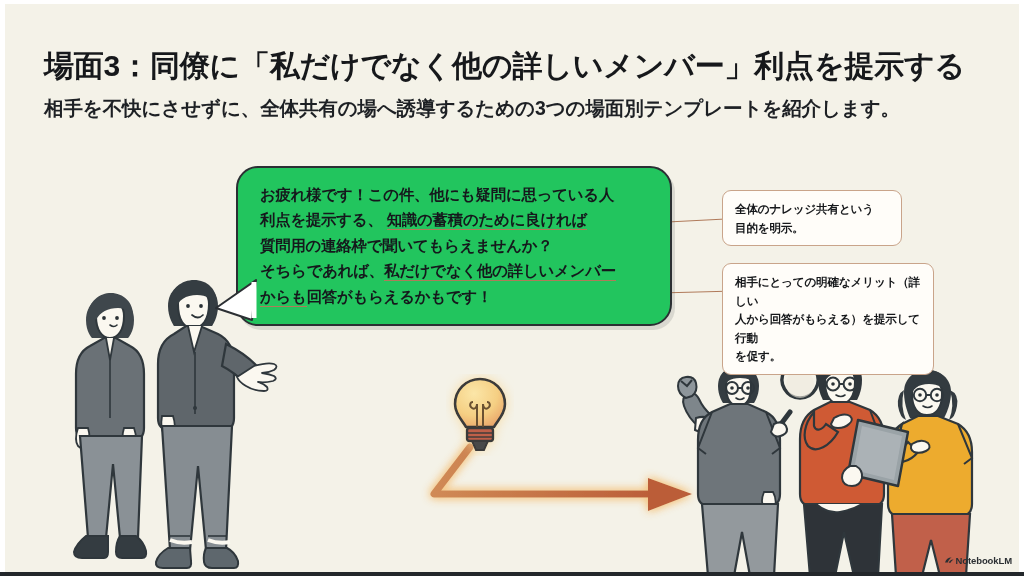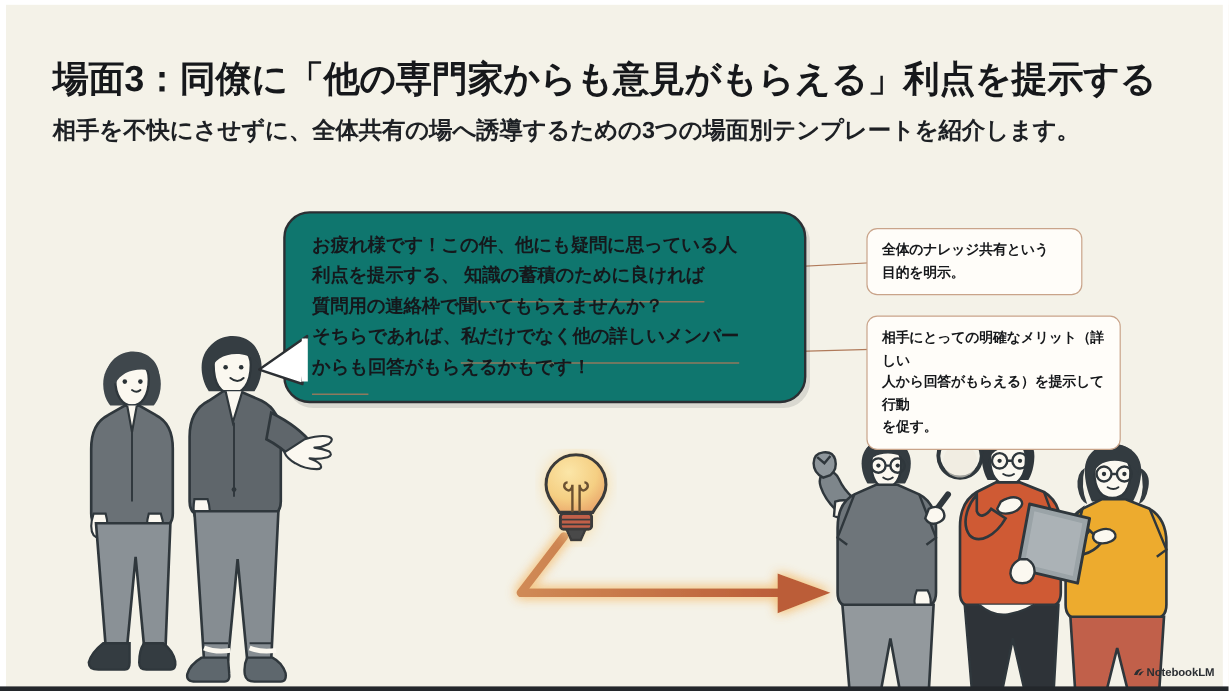--- a/index.html
+++ b/index.html
@@ -45,23 +45,23 @@
     font-size: 19.5px;
     font-weight: 700;
     letter-spacing: -0.1px;
     color: #1d2024;
     white-space: nowrap;
   }
 
   
   #bubble {
     position: absolute;
-    left: 236px; top: 176px;
+    left: 236px; top: 166px;
     width: 432px; height: 156px;
-    background: #0f766e;
+    background: #22c55e;
     border: 2px solid #2b2f33;
     border-radius: 22px;
     box-shadow: 3px 4px 0 rgba(40,44,48,.13);
     z-index: 20;
   }
   #bubble-tail {
     position: absolute;
     left: 212px; top: 278px;
     width: 46px; height: 44px;
     z-index: 21;
@@ -72,21 +72,21 @@
     right: 16px;
     font-size: 15.4px;
     font-weight: 700;
     line-height: 25.4px;
     color: #15181c;
     letter-spacing: -0.2px;
     white-space: pre-wrap;
   }
   .u-line {
     border-bottom: 1.6px solid #b07a5a;
-    padding-bottom: 13px;
+    padding-bottom: 1px;
   }
 
   
   .note {
     position: absolute;
     background: #fffdf9;
     border: 1.6px solid #c9a48a;
     border-radius: 9px;
     box-sizing: border-box;
     padding: 9px 11px 8px 12px;
@@ -335,21 +335,21 @@
 
   <div class="connector" id="conn-1"></div>
   <div class="connector" id="conn-2"></div>
 
   <div class="note" id="note-1">全体のナレッジ共有という
 目的を明示。</div>
   <div class="note" id="note-2">相手にとっての明確なメリット（詳しい
 人から回答がもらえる）を提示して行動
 を促す。</div>
 
-  <div id="title">場面3：同僚に「他の専門家からも意見がもらえる」利点を提示する</div>
+  <div id="title">場面3：同僚に「私だけでなく他の詳しいメンバー」利点を提示する</div>
   <div id="subtitle">相手を不快にさせずに、全体共有の場へ誘導するための3つの場面別テンプレートを紹介します。</div>
 
   <div id="watermark">
     <svg width="11" height="11" viewBox="0 0 11 11">
       <path d="M1 7.4 C2.2 4 4.4 2.2 7.6 2.4 C6 3.4 4.6 4.8 3.8 7.4 Z" fill="#2b2f33"></path>
       <path d="M4.6 7.8 C5.6 5.4 7.2 4.2 9.6 4.4 C8.2 5.2 7.2 6.2 6.6 7.8 Z" fill="#2b2f33"></path>
     </svg>
     <span>NotebookLM</span>
   </div>
 

